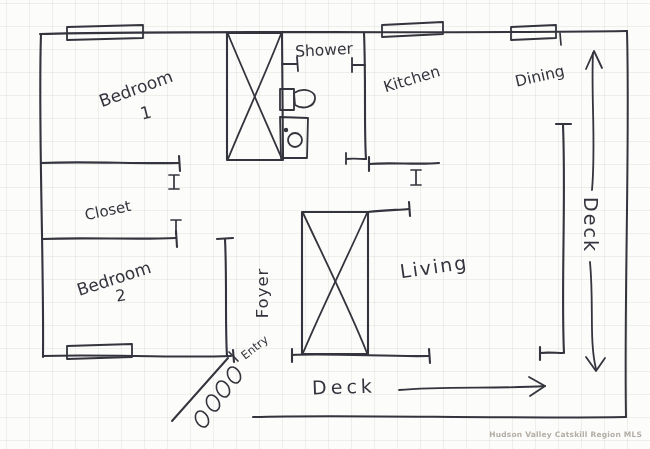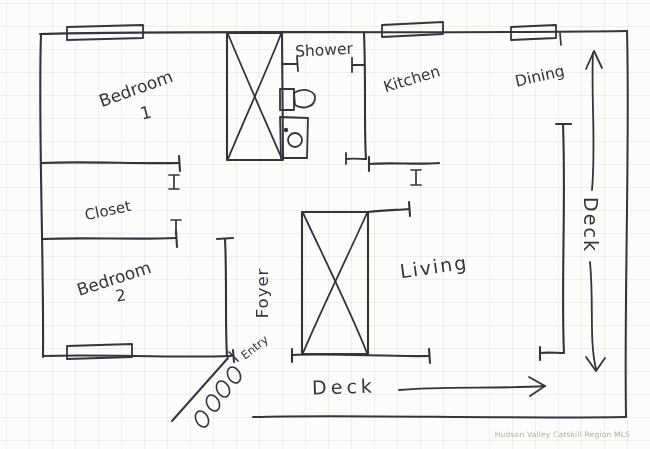--- a/index.html
+++ b/index.html
@@ -12,22 +12,23 @@
       linear-gradient(to bottom, rgba(175,188,170,0.20) 1px, transparent 1px);
     background-size:23px 23px;
     background-position:6px 3px;
   }
   svg.plan{position:absolute;left:0;top:0;}
   .lbl{
     position:absolute;color:#34343e;white-space:nowrap;
     transform:translate(-50%,-50%);line-height:1;
   }
   .wm{
-    position:absolute;right:20px;top:430px;font-size:7.5px;color:#b3aea6;
+    position:absolute;right:8px;top:430px;font-size:7.5px;color:#b3aea6;
     letter-spacing:0.2px;
+    font-weight:bold;
   }
 </style>
 </head>
 <body>
 
 <div id="paper">
 
   <svg class="plan" width="650" height="449" viewBox="0 0 650 449">
     <g fill="none" stroke="#34343e" stroke-width="2.1" stroke-linecap="round" stroke-linejoin="round">
 

